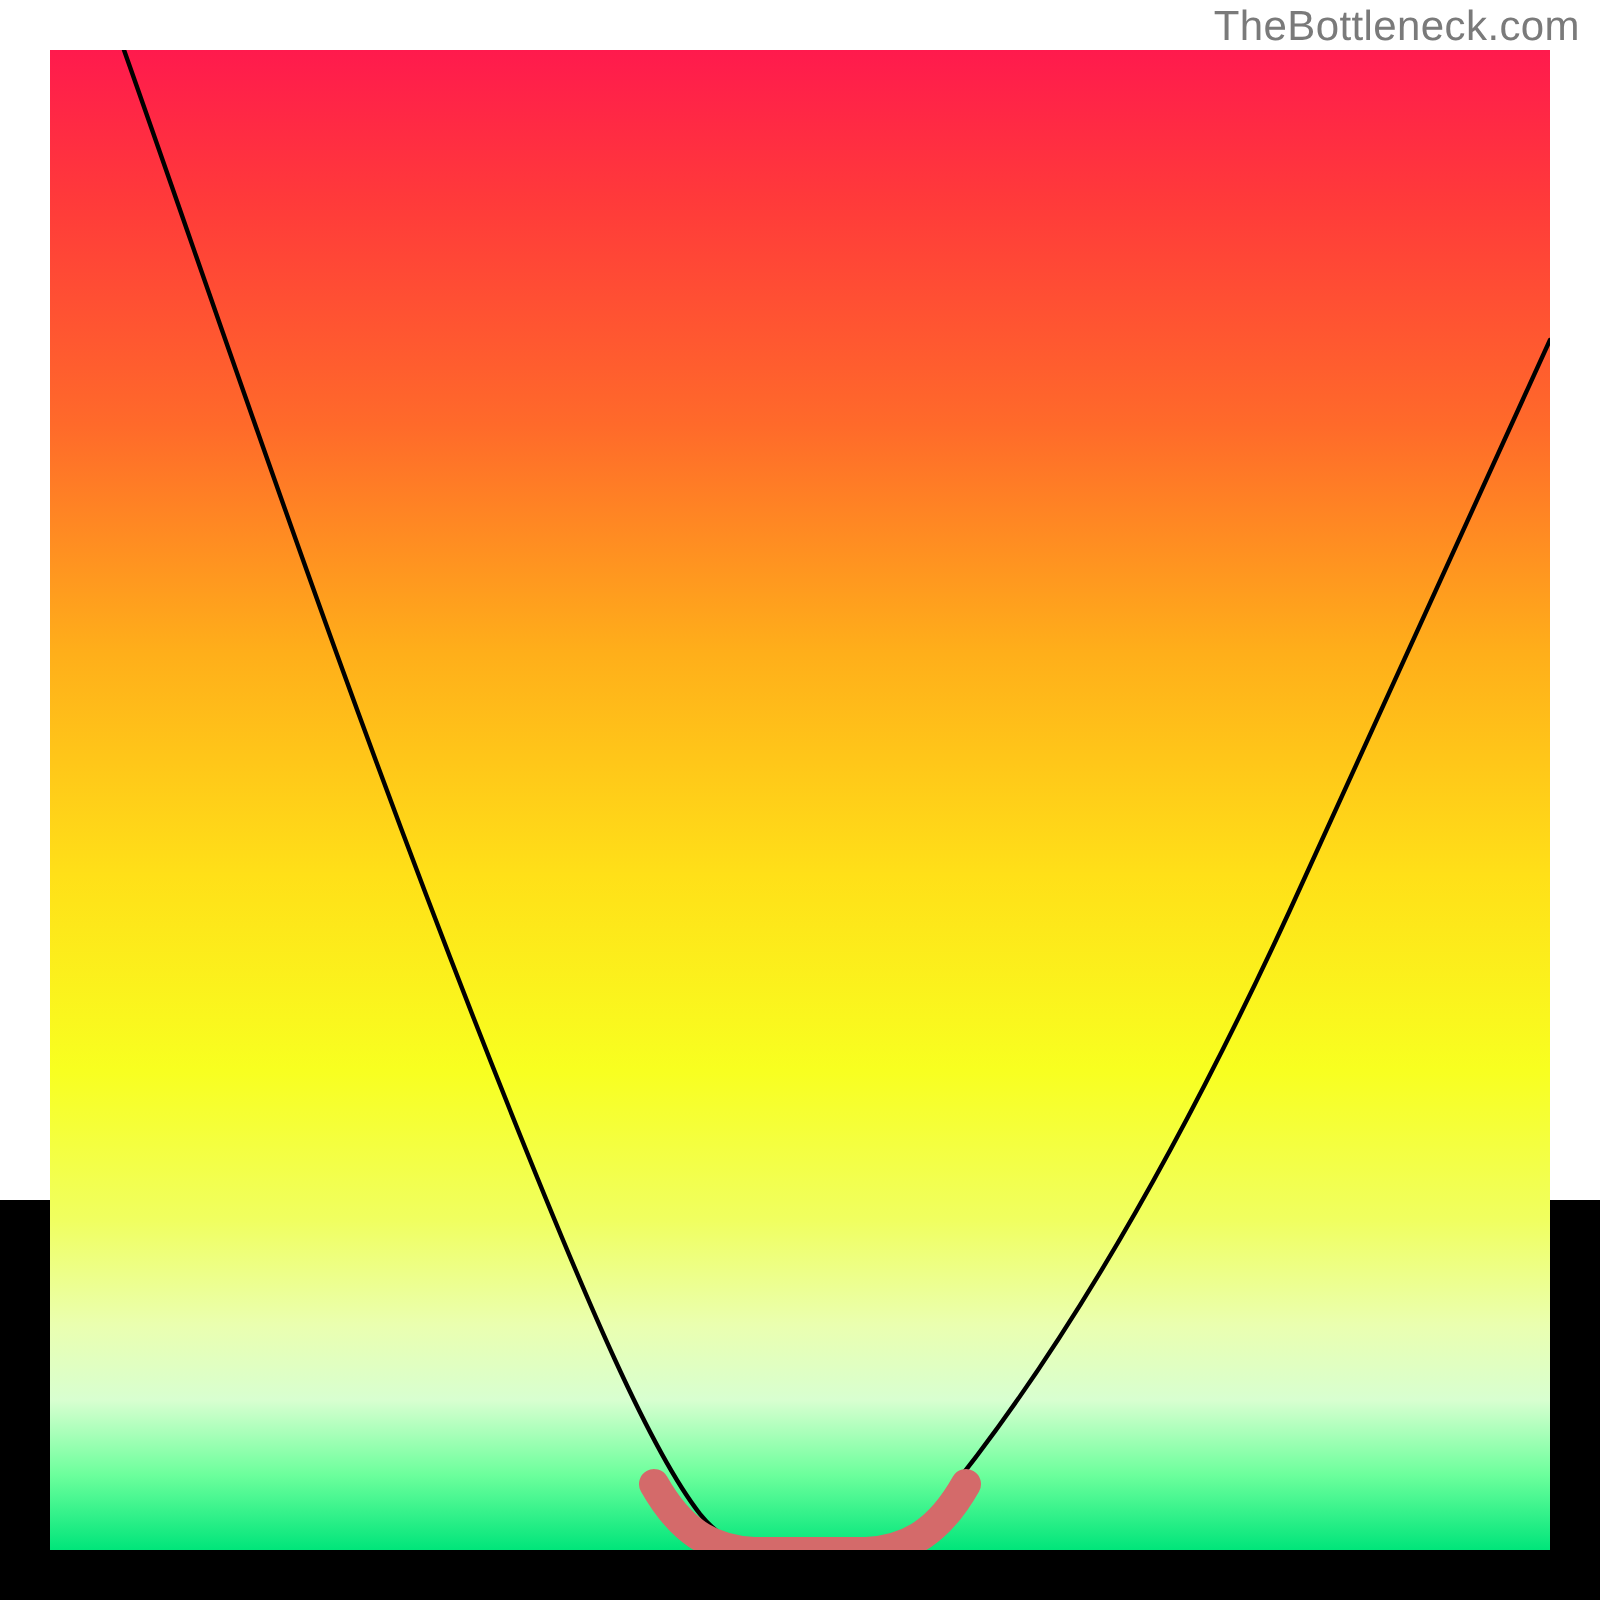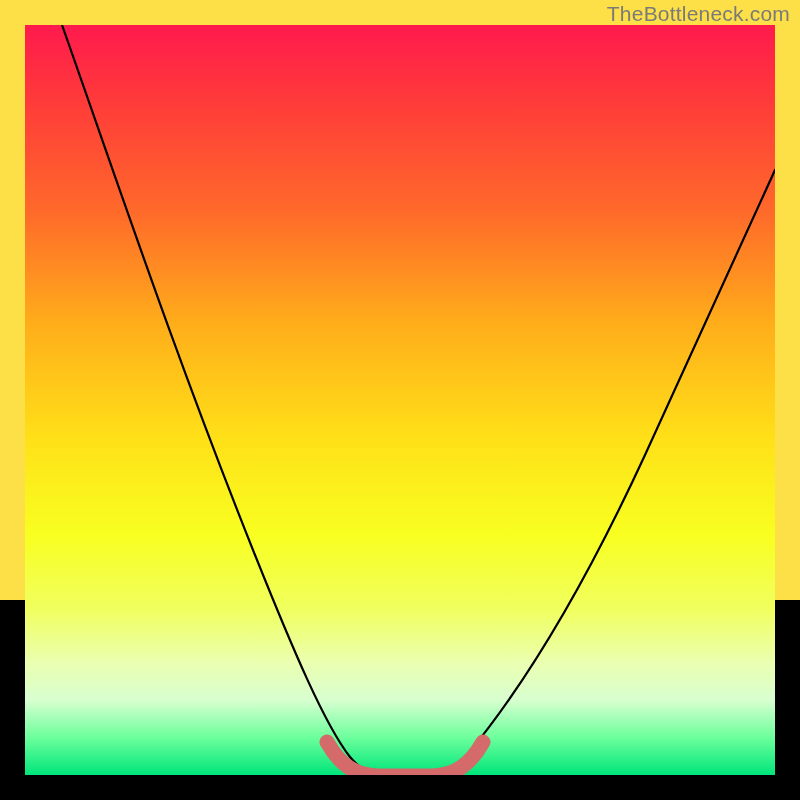--- a/index.html
+++ b/index.html
@@ -9,21 +9,21 @@
     height: 800px;
     background: #000;
     overflow: hidden;
   }
   .frame {
     position: absolute;
     left: 0;
     top: 0;
     width: 800px;
     height: 600px;
-    background: #fde047;
+    background: #ffffff;
   }
   .plot {
     position: absolute;
     left: 25px;
     top: 25px;
     width: 750px;
     height: 750px;
     background: linear-gradient(to bottom,
       #ff1a4d 0%,
       #ff3a3a 10%,

